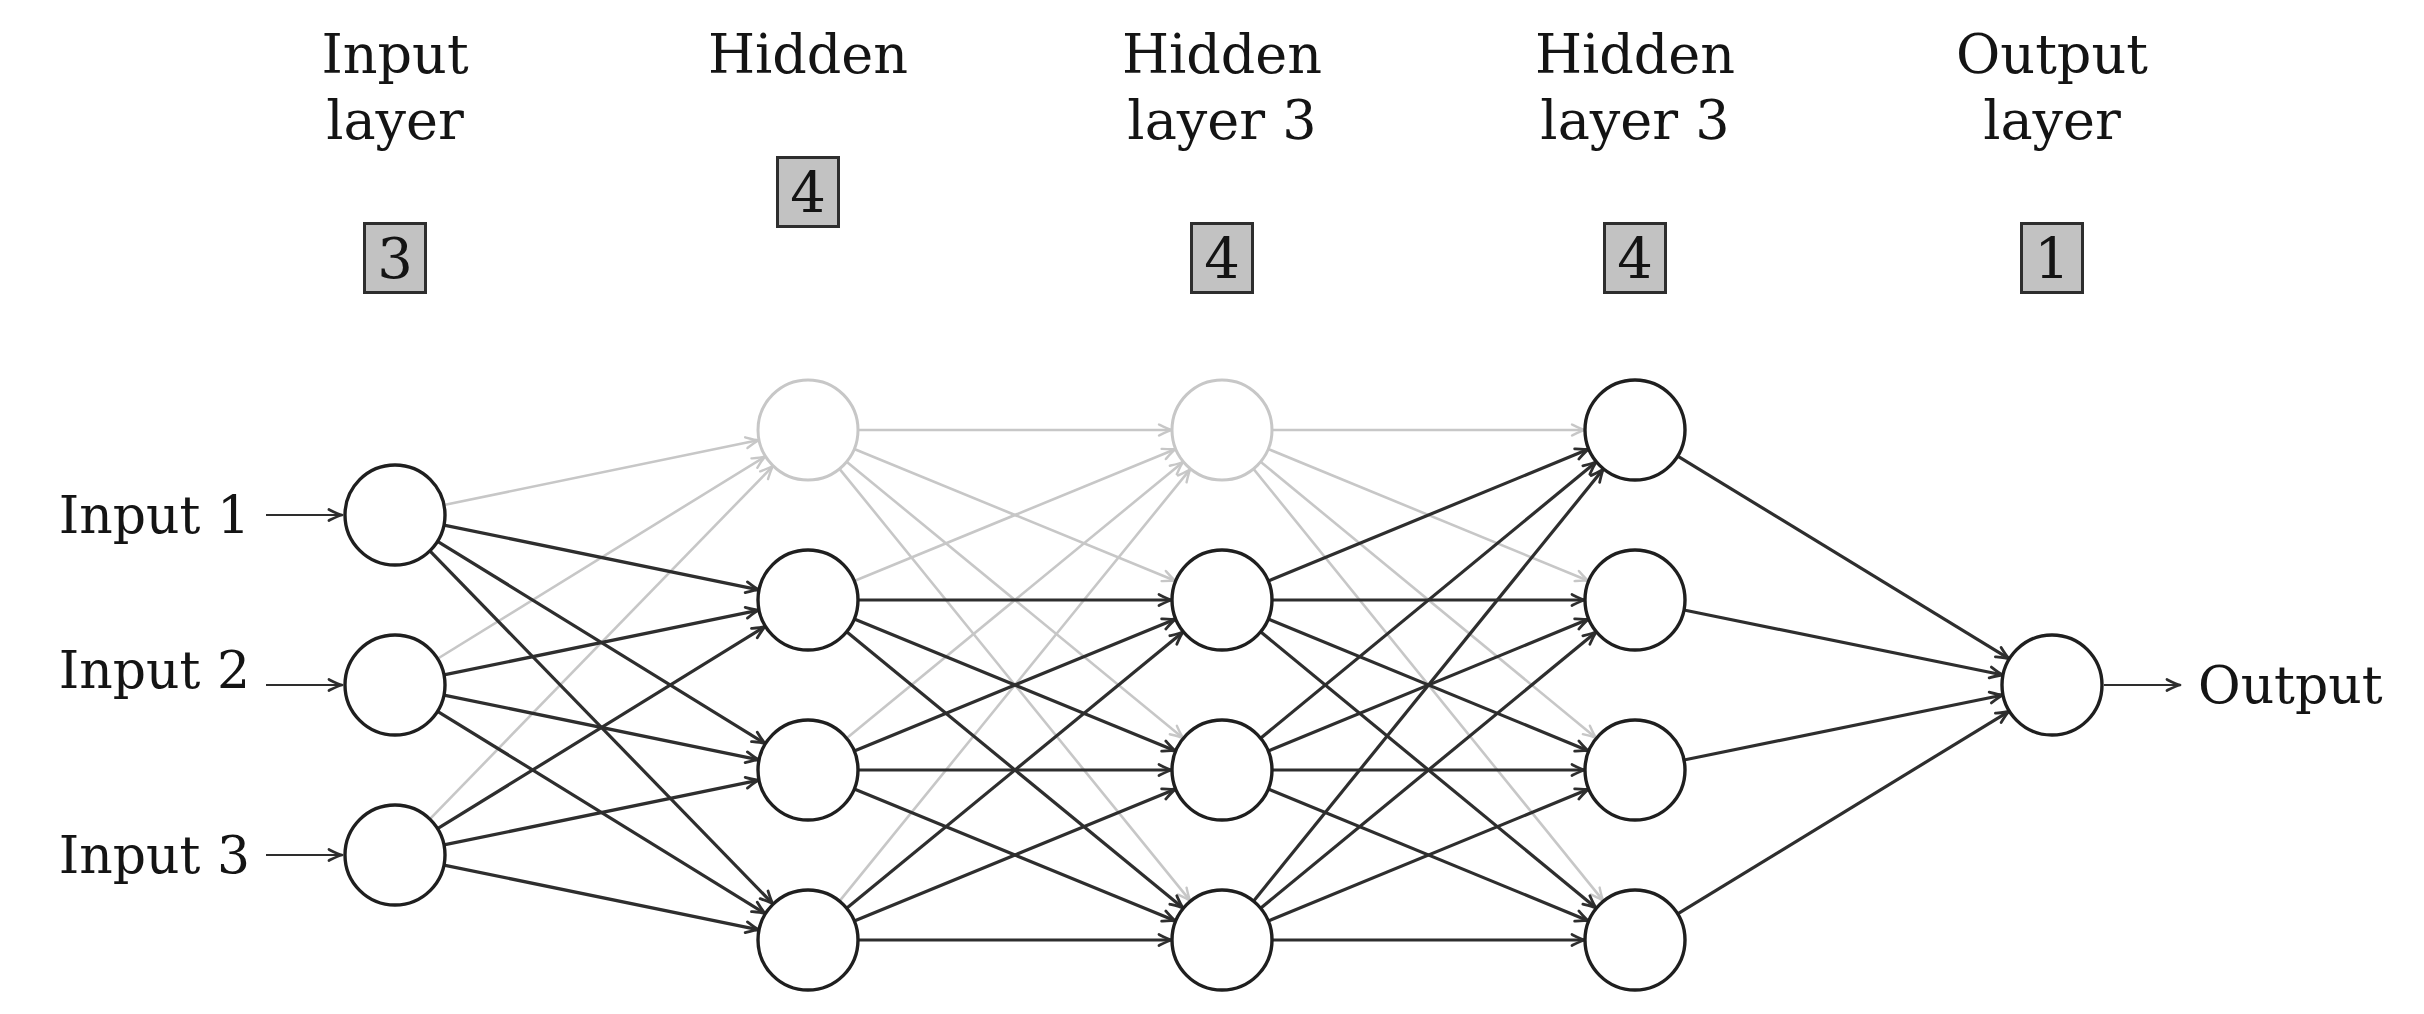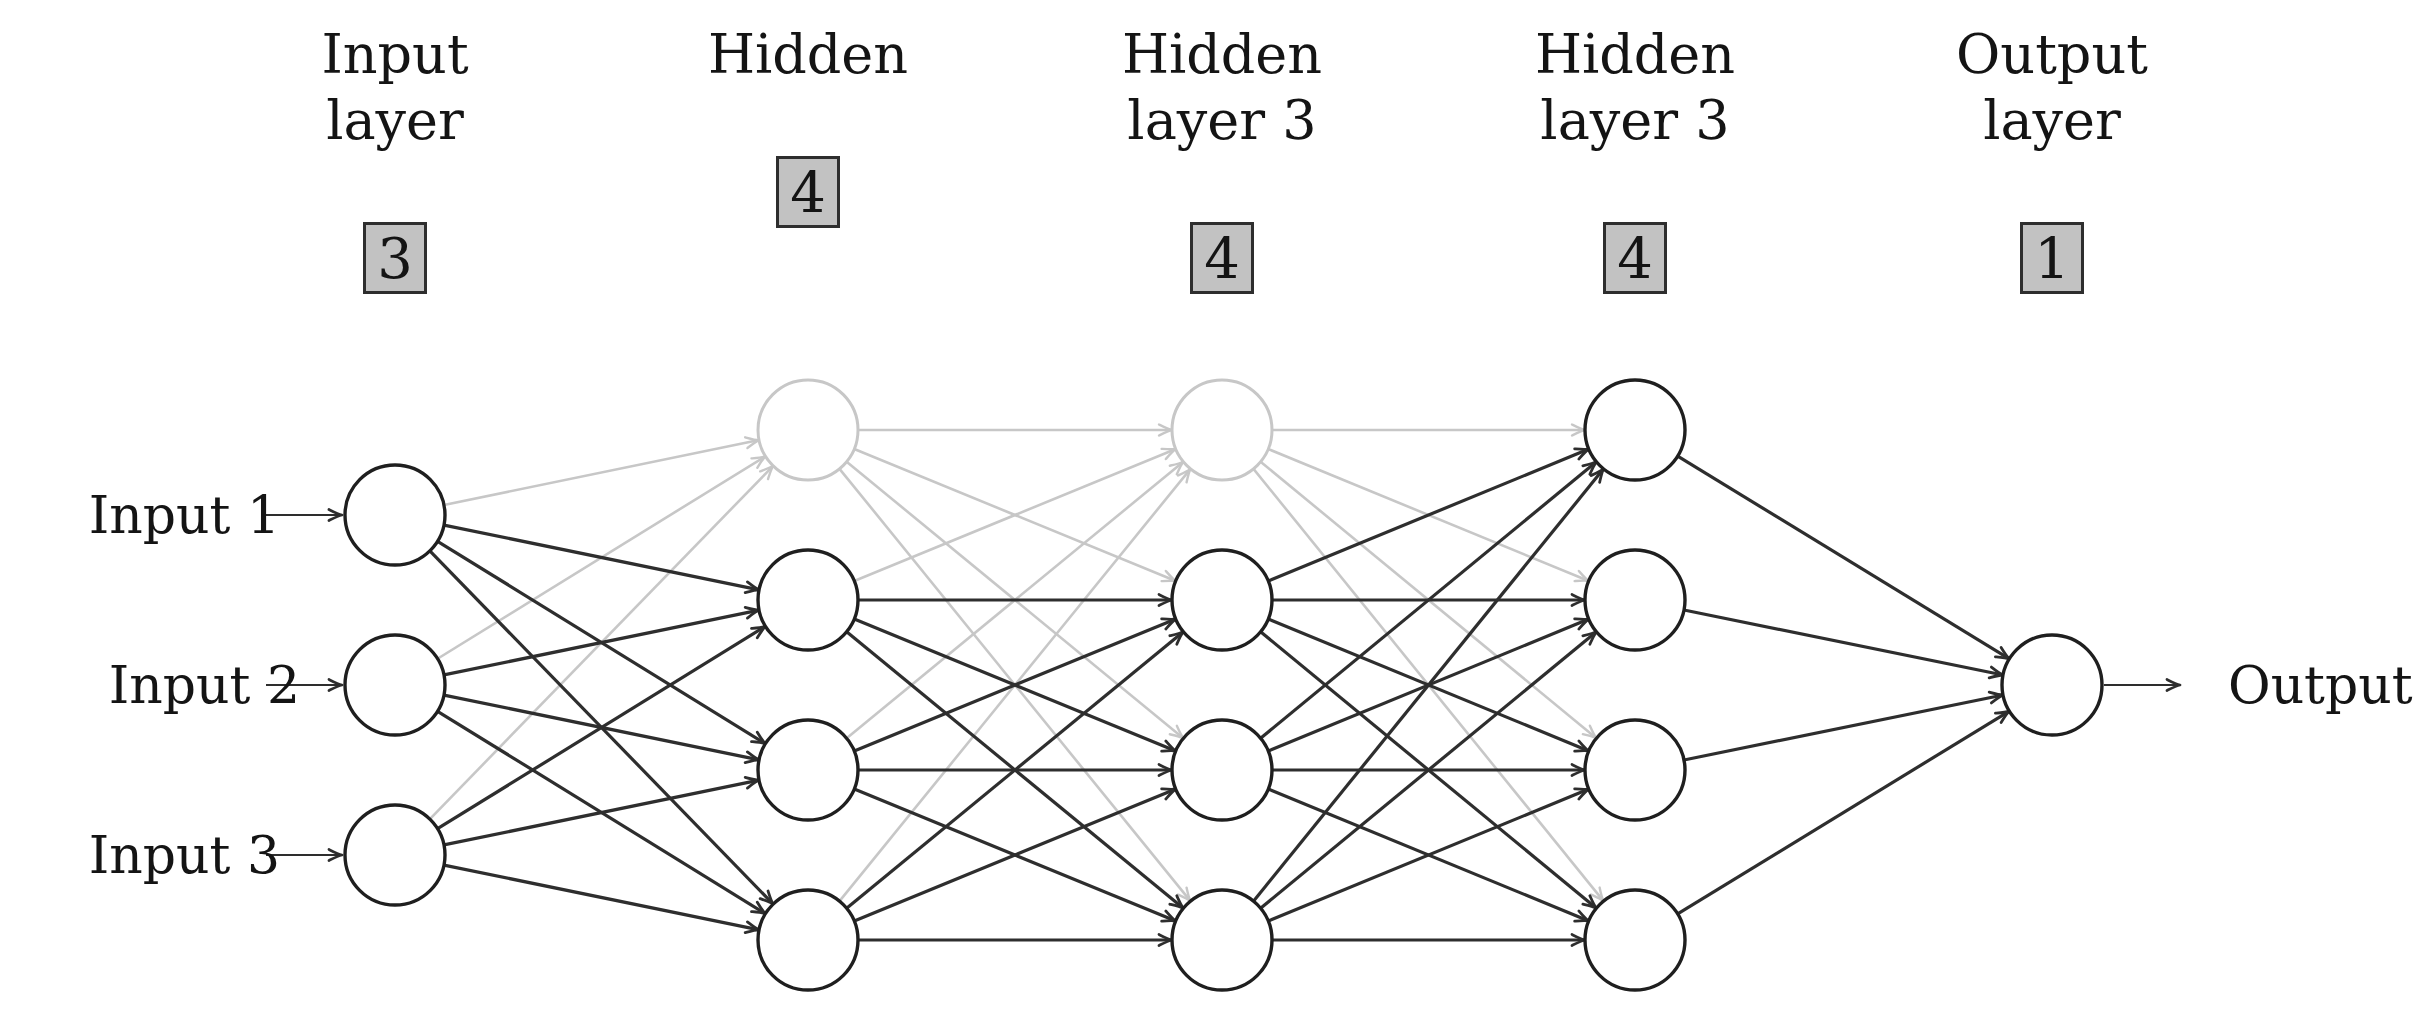--- a/index.html
+++ b/index.html
@@ -32,21 +32,20 @@
     box-sizing:border-box;
     border:3px solid #2e2e2e;
     background:#c2c2c2;
     font-size:56px;
   }
   .io-label{
     position:absolute;
     font-size:52px;
     line-height:68px;
     white-space:nowrap;
-    padding-left:30px;
   }
   .input-label{
     left:0;
     width:250px;
     text-align:right;
   }
   .output-label{
     left:2198px;
     text-align:left;
   }
@@ -176,17 +175,17 @@
 
   <div class="layer-col" style="left: 1852px;">
     <div class="layer-header">
       <div class="hline">Output</div>
       <div class="hline">layer</div>
     </div>
     <div><span class="size-badge">1</span></div>
   </div>
 
   <div class="io-label input-label" style="top: 481px;">Input 1</div>
-  <div class="io-label input-label" style="top: 651px; margin-left: 20px;">Input 2</div>
+  <div class="io-label input-label" style="top: 636px;">Input 2</div>
   <div class="io-label input-label" style="top: 821px; text-align: right;">Input 3</div>
   <div class="io-label output-label" style="top: 651px;">Output</div>
 
 </div>
 
 </body></html>

